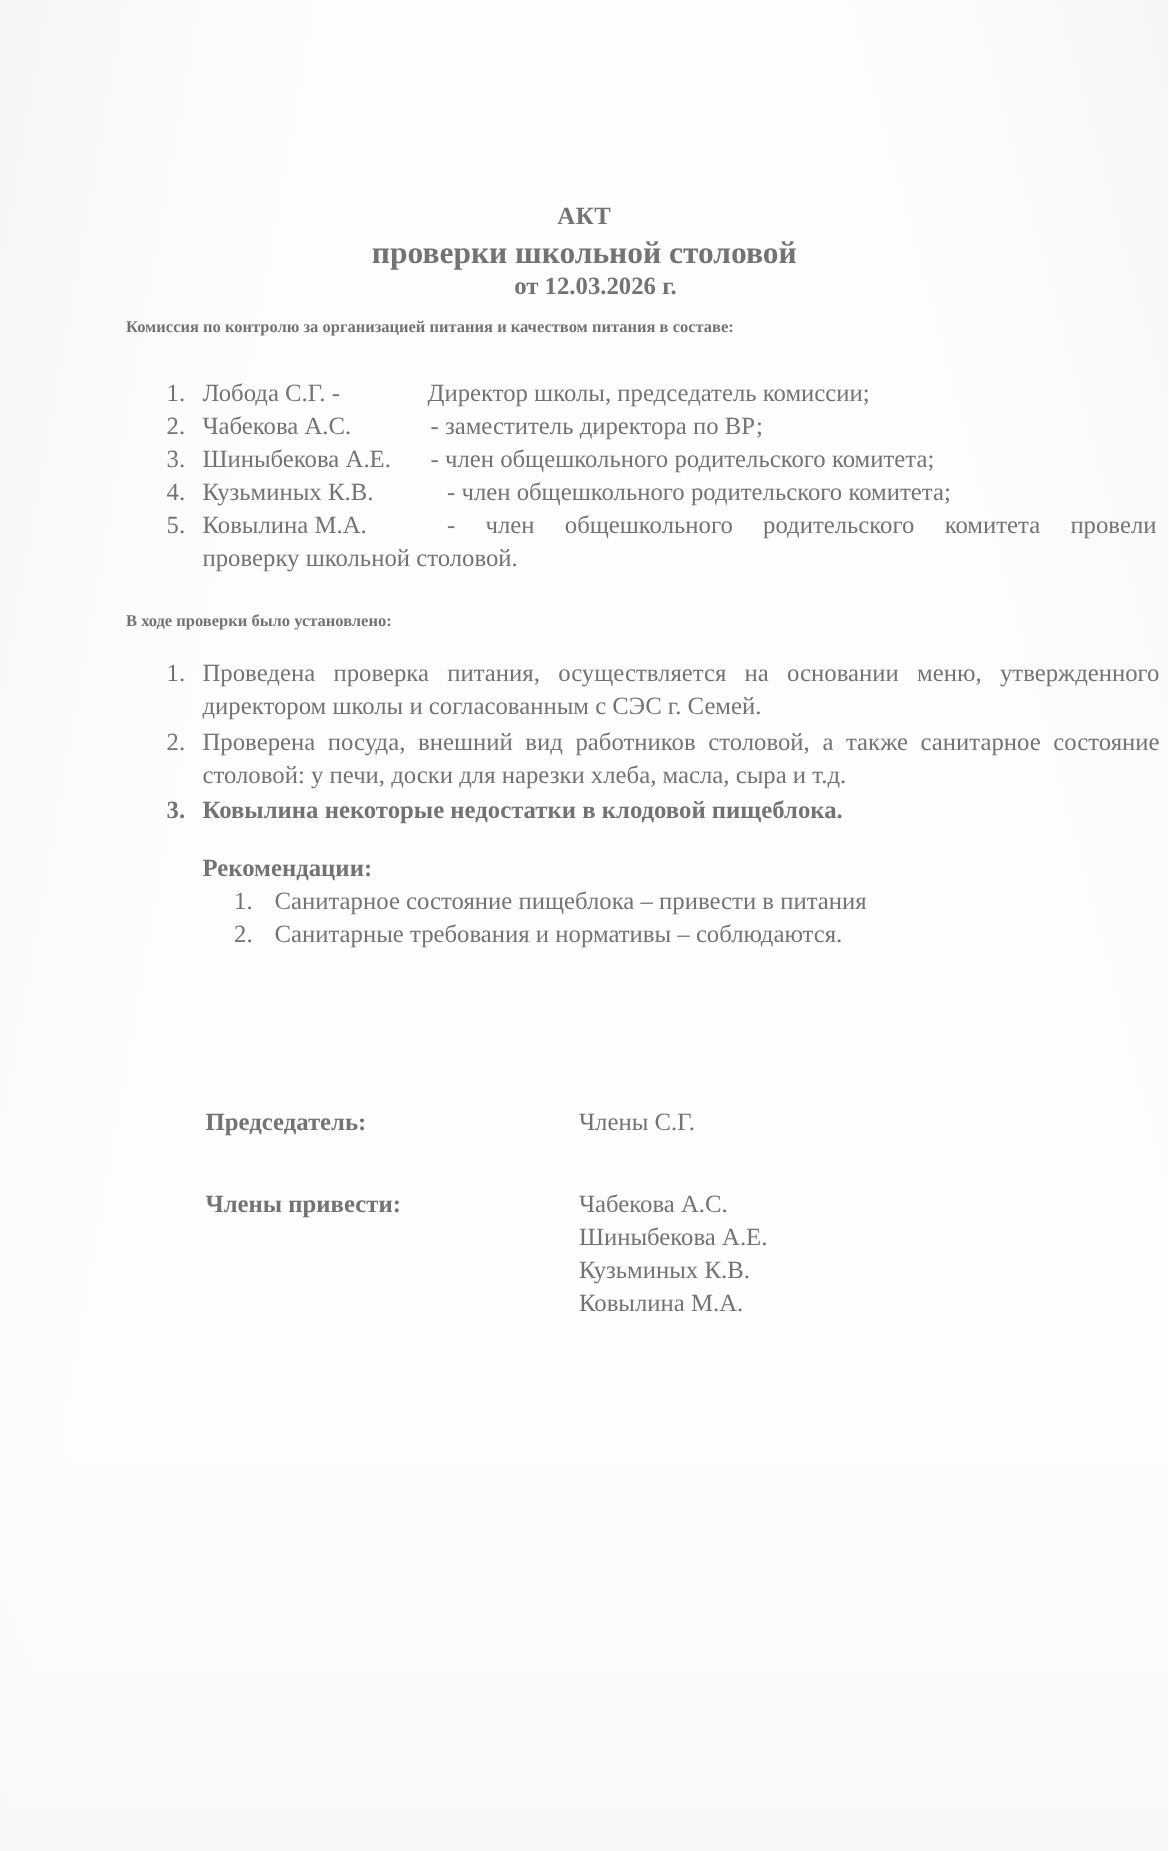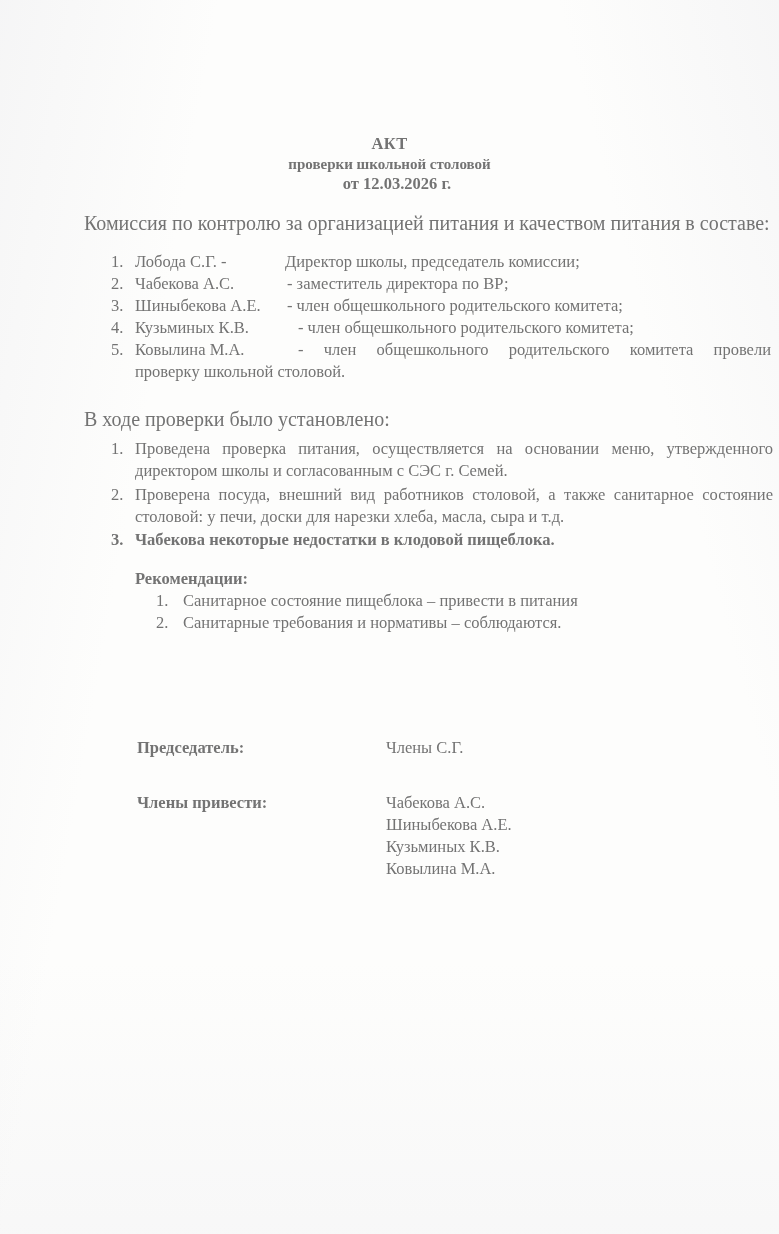--- a/index.html
+++ b/index.html
@@ -41,34 +41,34 @@
     text-align: center;
     line-height: 1.26;
   }
   .title-main {
     font-weight: bold;
     font-size: 16.5px;
     letter-spacing: 0.4px;
   }
   .title-sub {
     font-weight: bold;
-    font-size: 15px;
+    font-size: 21px;
   }
   .title-date {
     font-weight: bold;
     font-size: 16.5px;
     padding-left: 15px;
   }
 
   
   .heading {
     position: absolute;
     left: 84px;
-    font-weight: normal;
-    font-size: 20px;
+    font-weight: bold;
+    font-size: 11px;
     white-space: nowrap;
   }
   #commission-heading { top: 212px; }
   #findings-heading   { top: 408px; }
 
   
   .members {
     position: absolute;
     top: 251px;
     left: 111px;
@@ -225,21 +225,21 @@
       <div class="finding-row">
         <span class="finding-num">1.</span>
         <span class="finding-text">Проведена проверка питания, осуществляется на основании меню, утвержденного директором школы и согласованным с СЭС г. Семей.</span>
       </div>
       <div class="finding-row">
         <span class="finding-num">2.</span>
         <span class="finding-text">Проверена посуда, внешний вид работников столовой, а также санитарное состояние столовой: у печи, доски для нарезки хлеба, масла, сыра и т.д.</span>
       </div>
       <div class="finding-row bold">
         <span class="finding-num">3.</span>
-        <span class="finding-text nojust">Чабекова некоторые недостатки в клодовой пищеблока.</span>
+        <span class="finding-text nojust">Ковылина некоторые недостатки в клодовой пищеблока.</span>
       </div>
       <div class="rec-heading">Рекомендации:</div>
     </div>
 
     <div class="recs">
       <div class="rec-row">
         <span class="rec-num">1.</span>
         <span class="rec-text">Санитарное состояние пищеблока – привести в питания</span>
       </div>
       <div class="rec-row">

